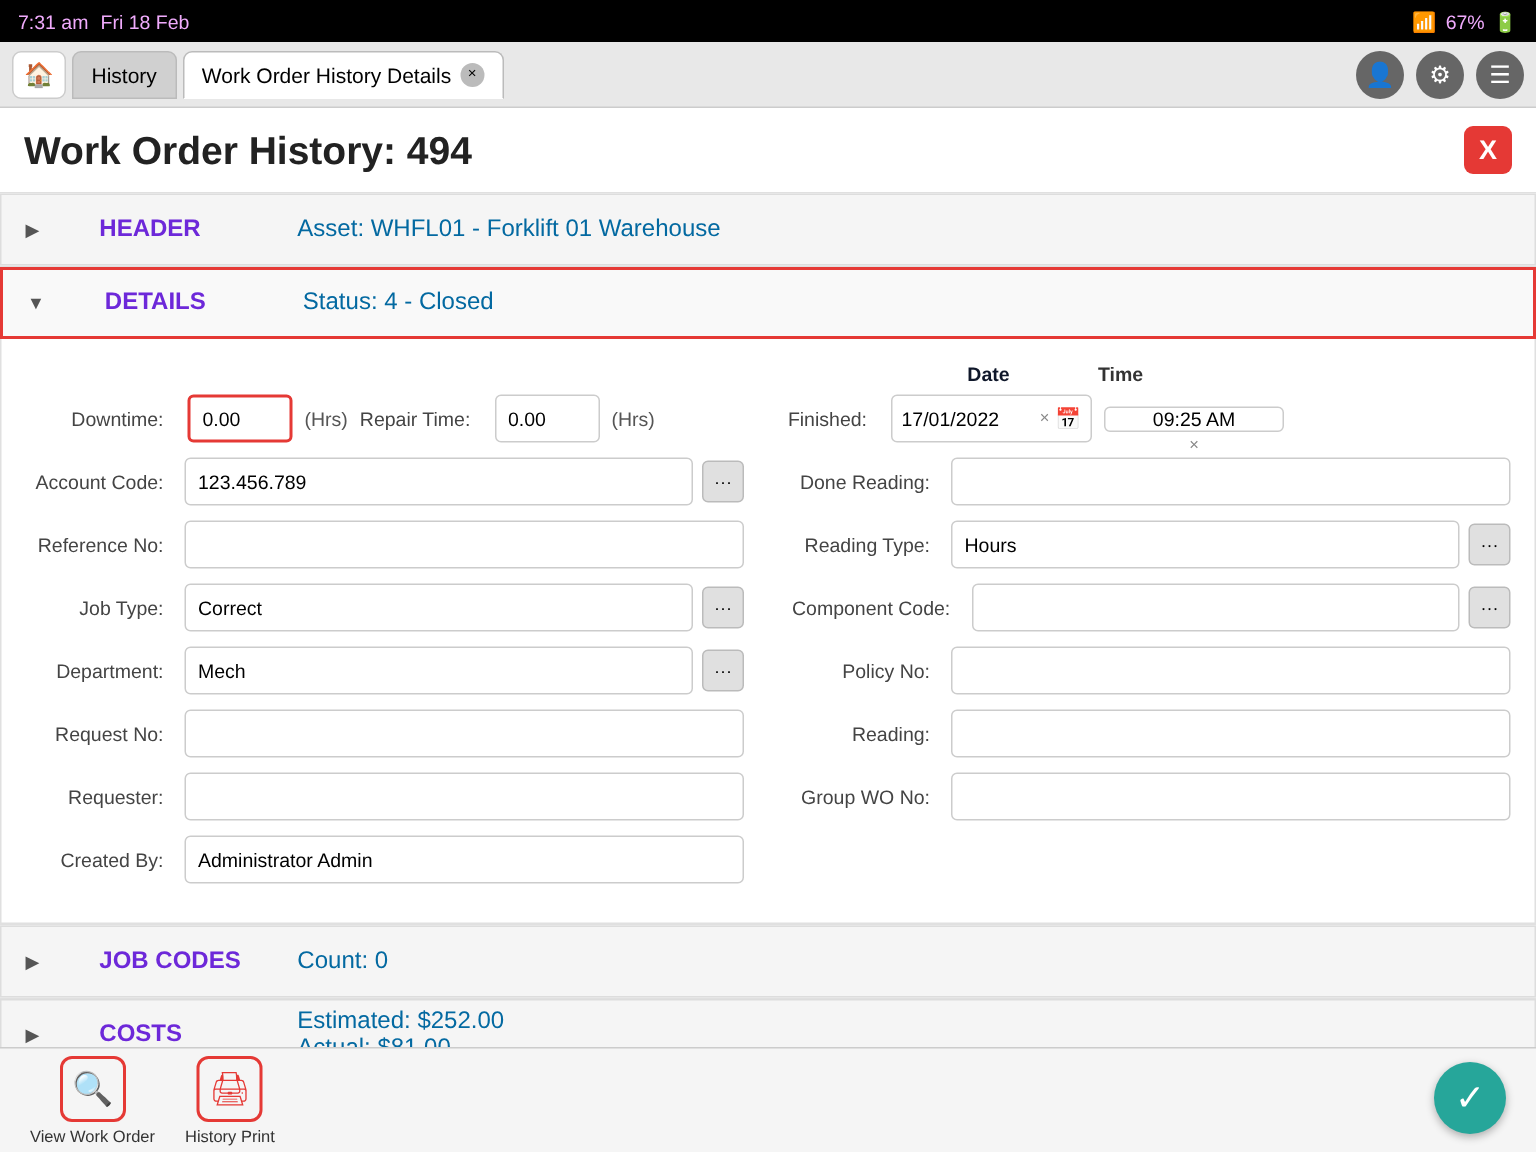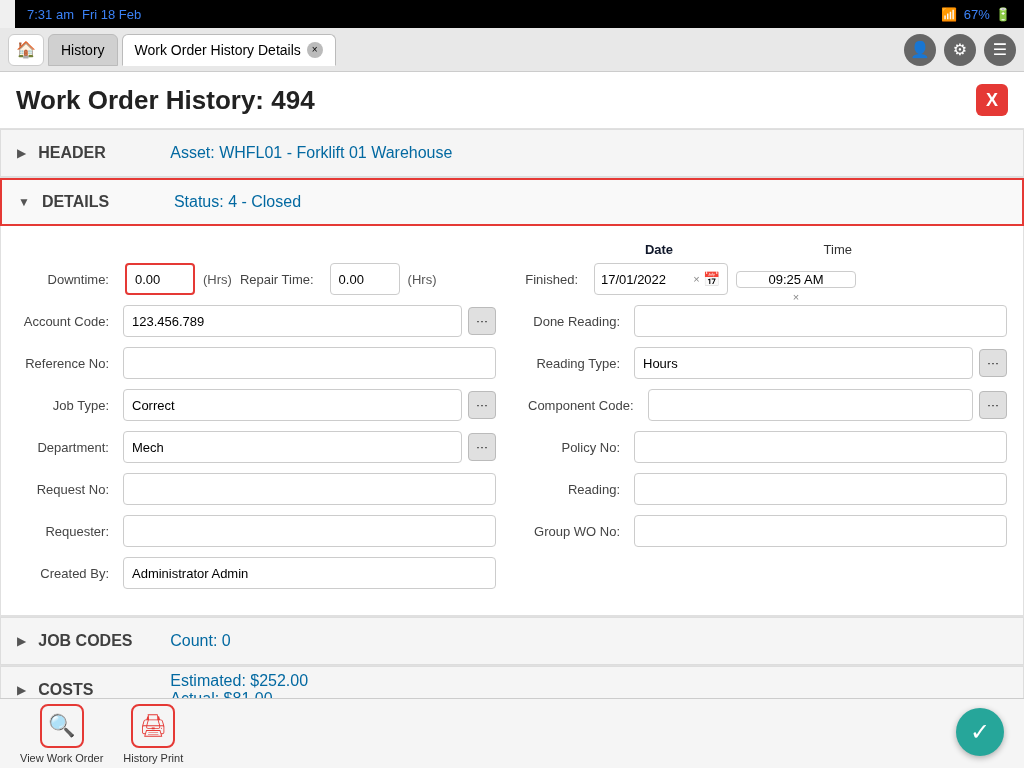--- a/index.html
+++ b/index.html
@@ -1,29 +1,28 @@
 <!DOCTYPE html>
 <html><head>
   <meta charset="utf-8">
   <style>
     * { box-sizing: border-box; margin: 0; padding: 0; }
     body { font-family: -apple-system, BlinkMacSystemFont, 'Segoe UI', sans-serif; background: #f0f0f0; width: 1024px; height: 768px; overflow: hidden; position: relative; }
 
     
     .status-bar {
       background: #000;
-      color: #3b82f6;
+      color: #f0abfc;
       height: 28px;
       display: flex;
       align-items: center;
       justify-content: space-between;
       padding: 0 12px;
       font-size: 13px;
       font-weight: 500;
-      margin-left: 15px;
     }
     .status-bar-left { display: flex; align-items: center; gap: 8px; }
     .status-bar-right { display: flex; align-items: center; gap: 6px; }
 
     
     .tab-bar {
       background: #e8e8e8;
       height: 44px;
       display: flex;
       align-items: center;
@@ -116,22 +115,23 @@
       border: 2px solid #e53935;
       background: #f9f9f9;
     }
     .section-arrow {
       font-size: 12px;
       color: #555;
     }
     .section-title {
       font-size: 16px;
       font-weight: 700;
-      color: #404040;
+      color: #6d28d9;
       min-width: 120px;
+      margin-left: 28px;
     }
     .section-subtitle {
       font-size: 16px;
       color: #0369a1;
     }
 
     
     .details-content {
       padding: 16px;
       background: #fff;
@@ -335,21 +335,21 @@
       <span class="section-subtitle">Status: 4 - Closed</span>
     </div>
 
     <div class="details-content">
 
       <div style="display:flex; margin-bottom:6px;">
         <div style="flex:1;"></div>
         <div style="flex:1; display:flex; gap:8px; padding-left:8px;">
           <div style="width:70px;"></div>
           <div class="date-col" style="font-size:13px;font-weight:600;color:#0f172a;width:130px;text-align:center;">Date</div>
-          <div class="time-col" style="font-size:13px;font-weight:400;color:#333;width:120px;text-align:right;">Time</div>
+          <div class="time-col" style="font-size:13px;font-weight:700;color:#333;width:120px;text-align:left;">Time</div>
         </div>
       </div>
 
       <div style="display:flex; margin-bottom:10px; align-items:center;">
 
         <div style="flex:1; display:flex; align-items:center; gap:8px;">
           <span class="form-label">Downtime:</span>
           <input class="form-input-narrow highlighted" type="text" value="0.00" style="border: 2px solid rgb(229, 57, 53);">
           <span class="unit-label">(Hrs)</span>
           <span class="form-label" style="min-width:80px;">Repair Time:</span>

